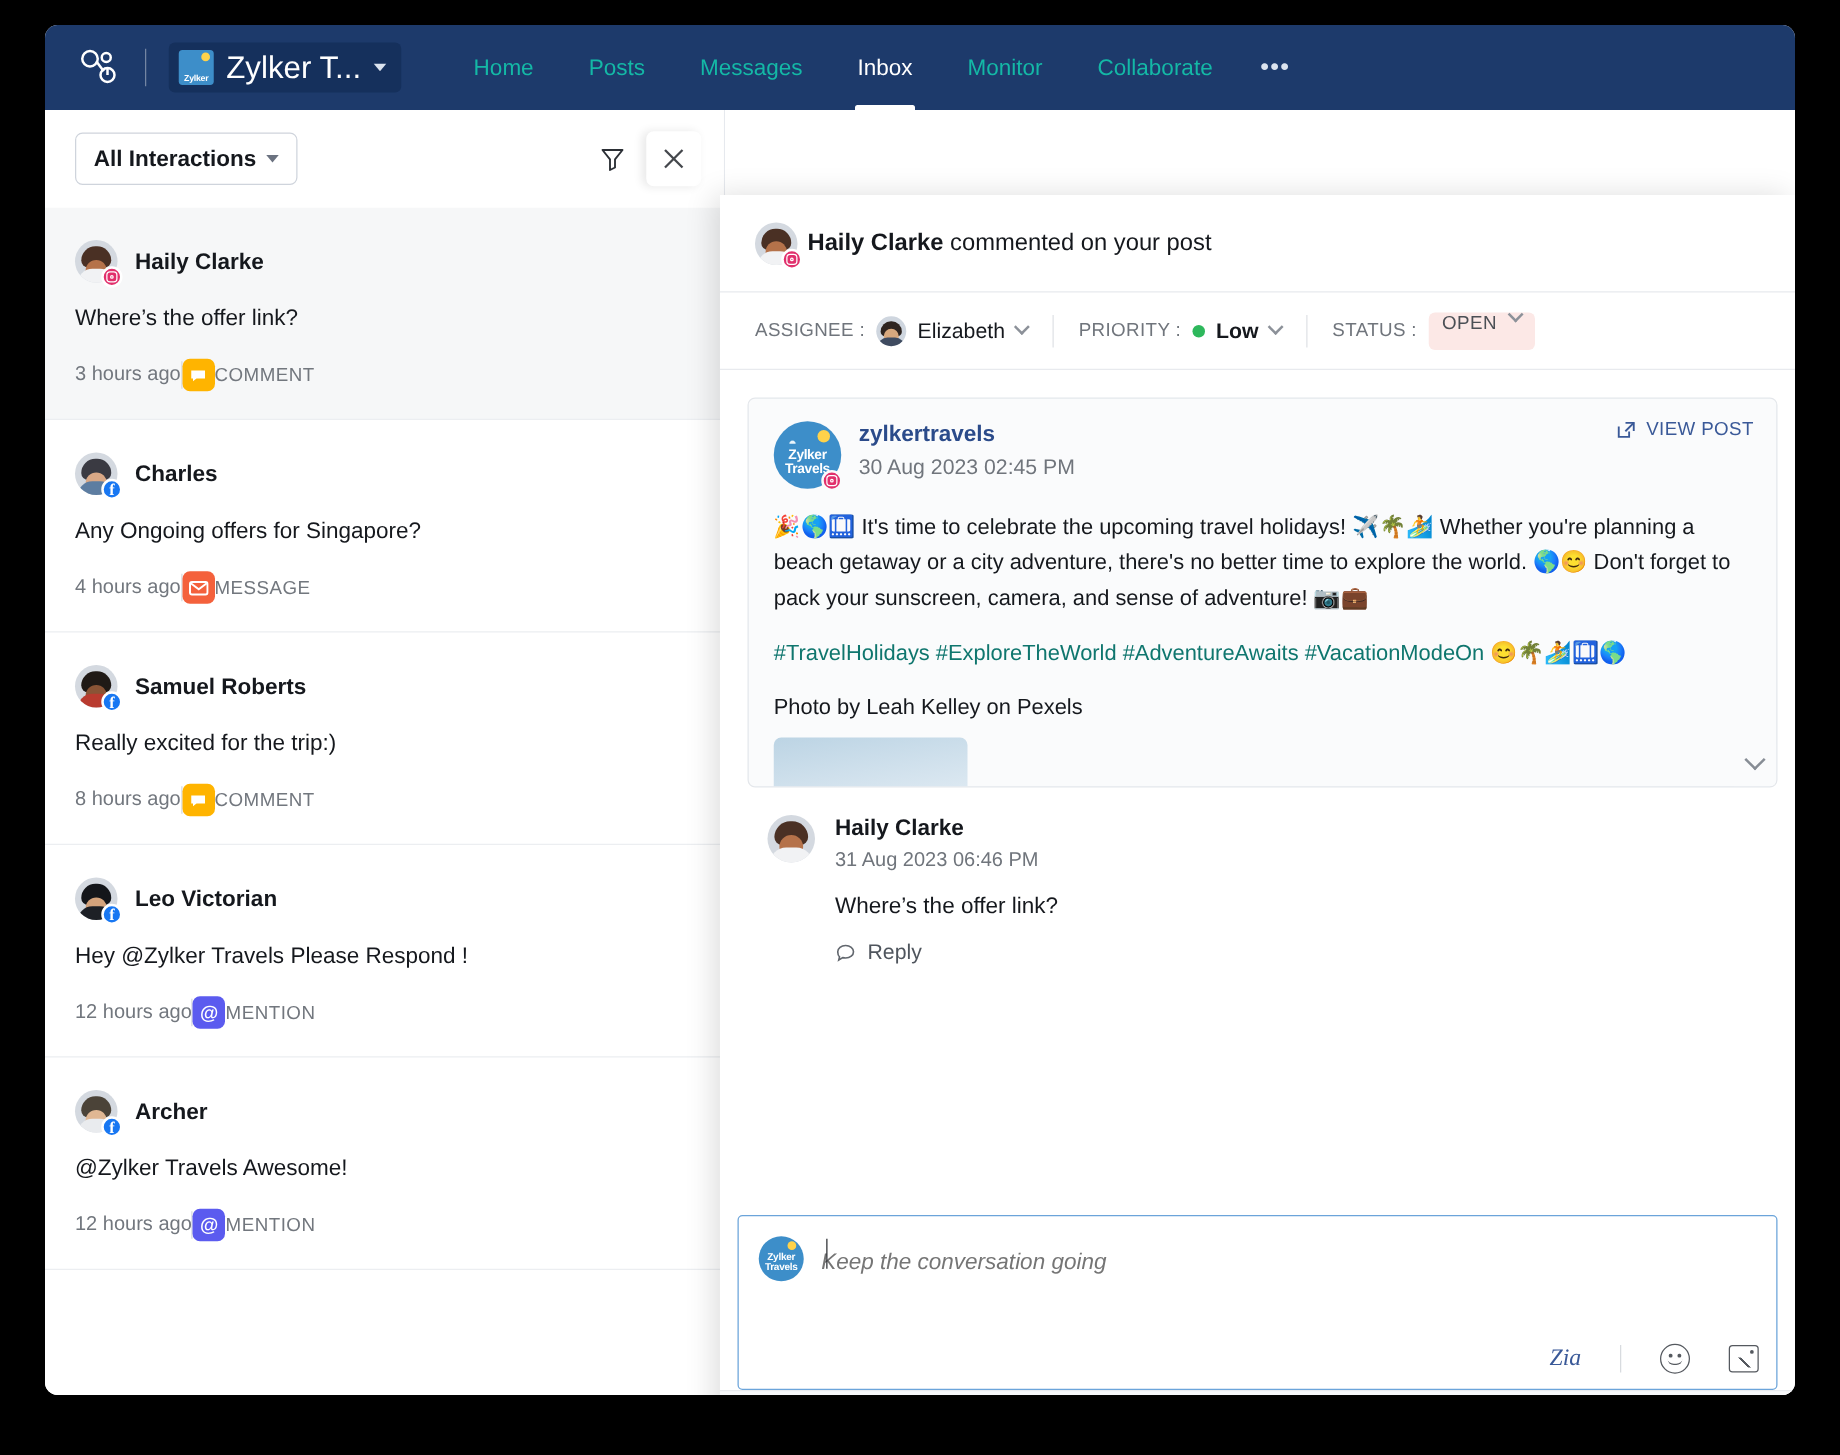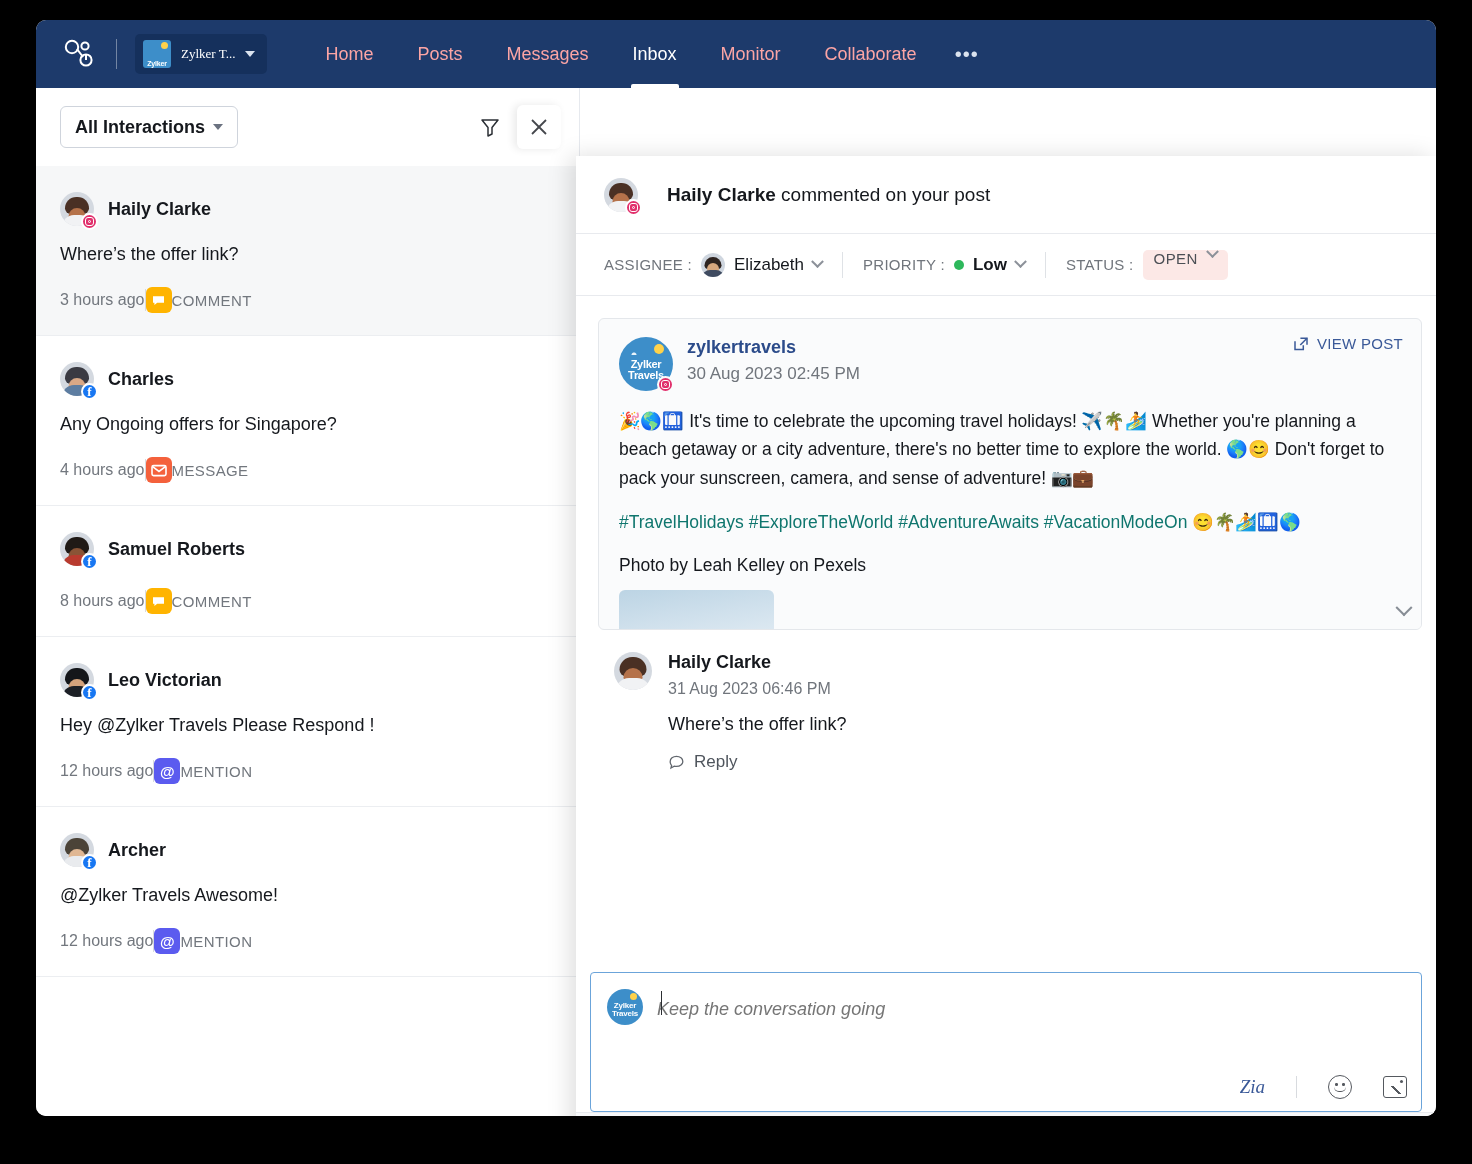--- a/index.html
+++ b/index.html
@@ -46,29 +46,29 @@
   }
   .brand-thumb .bt-sun {
     position:absolute; right:3px; top:2px; width:7px; height:7px;
     border-radius:50%; background:#ffd24a;
   }
   .brand-thumb .bt-txt {
     position:absolute; left:0; right:0; bottom:1px;
     font-size:7px; font-weight:bold; color:#fff; text-align:center; line-height:7px;
     letter-spacing:-.2px;
   }
-  .brand-name { color: #fff; font-size: 13px; white-space: nowrap; font-family: Liberation Serif, serif; }
+  .brand-name { color: #fff; font-size: 25px; white-space: nowrap; }
   .caret-down {
     display:inline-block; width:0;height:0;
     border-left:5px solid transparent; border-right:5px solid transparent;
     border-top:6px solid currentColor;
   }
   .nav-items { display: flex; align-items: center; gap: 0px; margin-left: 36px; height: 68px; }
   .nav-item {
-    color: #fca5a5; font-size: 18px;
+    color: #14b8a6; font-size: 18px;
     padding: 0 22px; height: 68px;
     display: flex; align-items: center;
     position: relative;
     cursor: pointer;
     white-space: nowrap;
   }
   .nav-item.active { color: #ffffff; }
   .nav-item.active::after {
     content: ""; position: absolute;
     left: 20px; right: 20px; bottom: 0; height: 4px;
@@ -173,21 +173,21 @@
     position: absolute;
     left: 540px; top: 68px;
     width: 860px;
     height: 1028px;
     background: #fff;
     box-shadow: -6px 0 22px rgba(0,0,0,.13);
     display: flex; flex-direction: column;
     z-index: 5;
   }
   .detail-header {
-    height: 78px; display:flex; align-items:center; gap: 29px;
+    height: 78px; display:flex; align-items:center; gap: 8px;
     padding: 0 28px;
     border-bottom: 1px solid #e8eaee;
   }
   .dh-title { font-size: 19px; color:#15181d; }
   .dh-title b { font-weight: bold; }
   .meta-bar {
     height: 62px; display:flex; align-items:center; gap:0;
     padding: 0 28px;
     border-bottom: 1px solid #e8eaee;
   }
@@ -444,20 +444,21 @@
             <div class="avatar">
               <div class="face">
                   <div class="hair" style="background:#201a16"></div>
                   <div class="skin" style="background:#8a5436"></div>
                   <div class="body" style="background:#b93b2f"></div>
                 </div>
               <div class="badge fb">f</div>
             </div>
             <span class="int-name">Samuel Roberts</span>
           </div>
+          <div class="int-text">Really excited for the trip:)</div>
           <div class="int-meta">
             <span class="int-time">8 hours ago</span>
             <span class="meta-sep"></span>
             <span class="type-icon comment">
               <svg width="15" height="15" viewBox="0 0 15 15">
                   <path d="M2 3.3h11v6.4H6.2L3.4 12V9.7H2z" fill="#fff"></path>
                 </svg>
             </span>
             <span class="type-label">COMMENT</span>
           </div>

